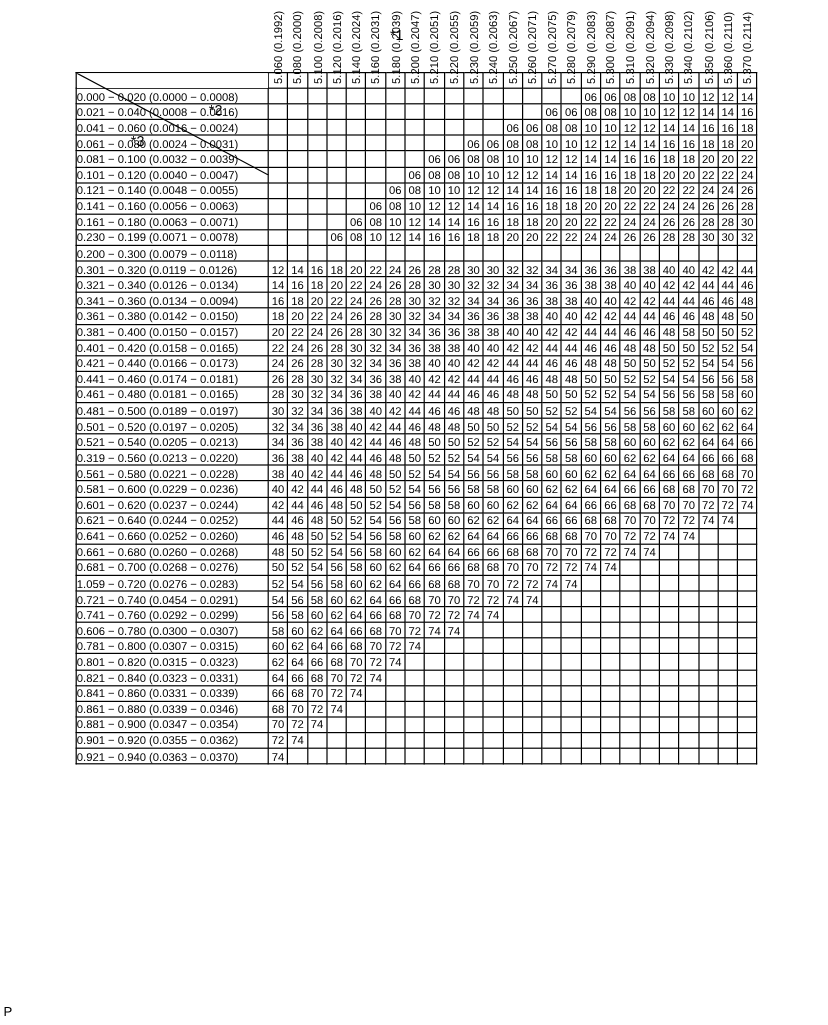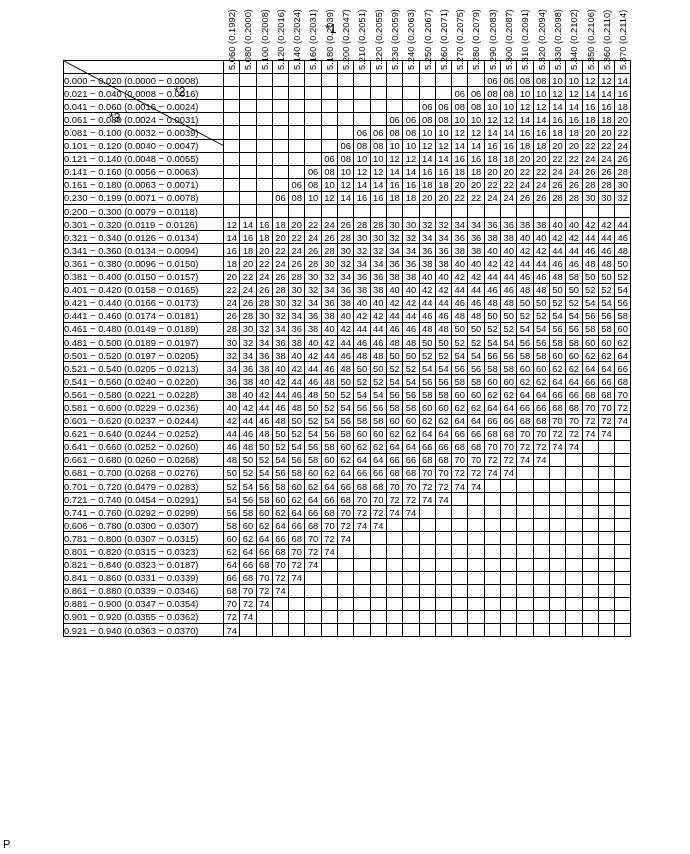--- a/index.html
+++ b/index.html
@@ -498,21 +498,21 @@
         <td class="v">40</td>
         <td class="v">42</td>
         <td class="v">42</td>
         <td class="v">44</td>
         <td class="v">44</td>
         <td class="v">46</td>
         <td class="v">46</td>
         <td class="v">48</td>
       </tr>
       <tr>
-        <td class="rowh">0.361 − 0.380 (0.0096 − 0.0150)</td>
+        <td class="rowh">0.361 − 0.380 (0.0142 − 0.0150)</td>
         <td class="v">18</td>
         <td class="v">20</td>
         <td class="v">22</td>
         <td class="v">24</td>
         <td class="v">26</td>
         <td class="v">28</td>
         <td class="v">30</td>
         <td class="v">32</td>
         <td class="v">34</td>
         <td class="v">34</td>
@@ -638,21 +638,21 @@
         <td class="v">50</td>
         <td class="v">52</td>
         <td class="v">52</td>
         <td class="v">54</td>
         <td class="v">54</td>
         <td class="v">56</td>
         <td class="v">56</td>
         <td class="v">58</td>
       </tr>
       <tr>
-        <td class="rowh">0.461 − 0.480 (0.0149 − 0.0189)</td>
+        <td class="rowh">0.461 − 0.480 (0.0181 − 0.0165)</td>
         <td class="v">28</td>
         <td class="v">30</td>
         <td class="v">32</td>
         <td class="v">34</td>
         <td class="v">36</td>
         <td class="v">38</td>
         <td class="v">40</td>
         <td class="v">42</td>
         <td class="v">44</td>
         <td class="v">44</td>
@@ -750,21 +750,21 @@
         <td class="v">58</td>
         <td class="v">60</td>
         <td class="v">60</td>
         <td class="v">62</td>
         <td class="v">62</td>
         <td class="v">64</td>
         <td class="v">64</td>
         <td class="v">66</td>
       </tr>
       <tr>
-        <td class="rowh">0.541 − 0.560 (0.0240 − 0.0220)</td>
+        <td class="rowh">0.319 − 0.560 (0.0213 − 0.0220)</td>
         <td class="v">36</td>
         <td class="v">38</td>
         <td class="v">40</td>
         <td class="v">42</td>
         <td class="v">44</td>
         <td class="v">46</td>
         <td class="v">48</td>
         <td class="v">50</td>
         <td class="v">52</td>
         <td class="v">52</td>
@@ -974,21 +974,21 @@
         <td class="v">74</td>
         <td class="v none"></td>
         <td class="v none"></td>
         <td class="v none"></td>
         <td class="v none"></td>
         <td class="v none"></td>
         <td class="v none"></td>
         <td class="v none"></td>
       </tr>
       <tr>
-        <td class="rowh">0.701 − 0.720 (0.0479 − 0.0283)</td>
+        <td class="rowh">1.059 − 0.720 (0.0276 − 0.0283)</td>
         <td class="v">52</td>
         <td class="v">54</td>
         <td class="v">56</td>
         <td class="v">58</td>
         <td class="v">60</td>
         <td class="v">62</td>
         <td class="v">64</td>
         <td class="v">66</td>
         <td class="v">68</td>
         <td class="v">68</td>
@@ -1142,21 +1142,21 @@
         <td class="v none"></td>
         <td class="v none"></td>
         <td class="v none"></td>
         <td class="v none"></td>
         <td class="v none"></td>
         <td class="v none"></td>
         <td class="v none"></td>
         <td class="v none"></td>
       </tr>
       <tr>
-        <td class="rowh">0.821 − 0.840 (0.0323 − 0.0187)</td>
+        <td class="rowh">0.821 − 0.840 (0.0323 − 0.0331)</td>
         <td class="v">64</td>
         <td class="v">66</td>
         <td class="v">68</td>
         <td class="v">70</td>
         <td class="v">72</td>
         <td class="v">74</td>
         <td class="v none"></td>
         <td class="v none"></td>
         <td class="v none"></td>
         <td class="v none"></td>

